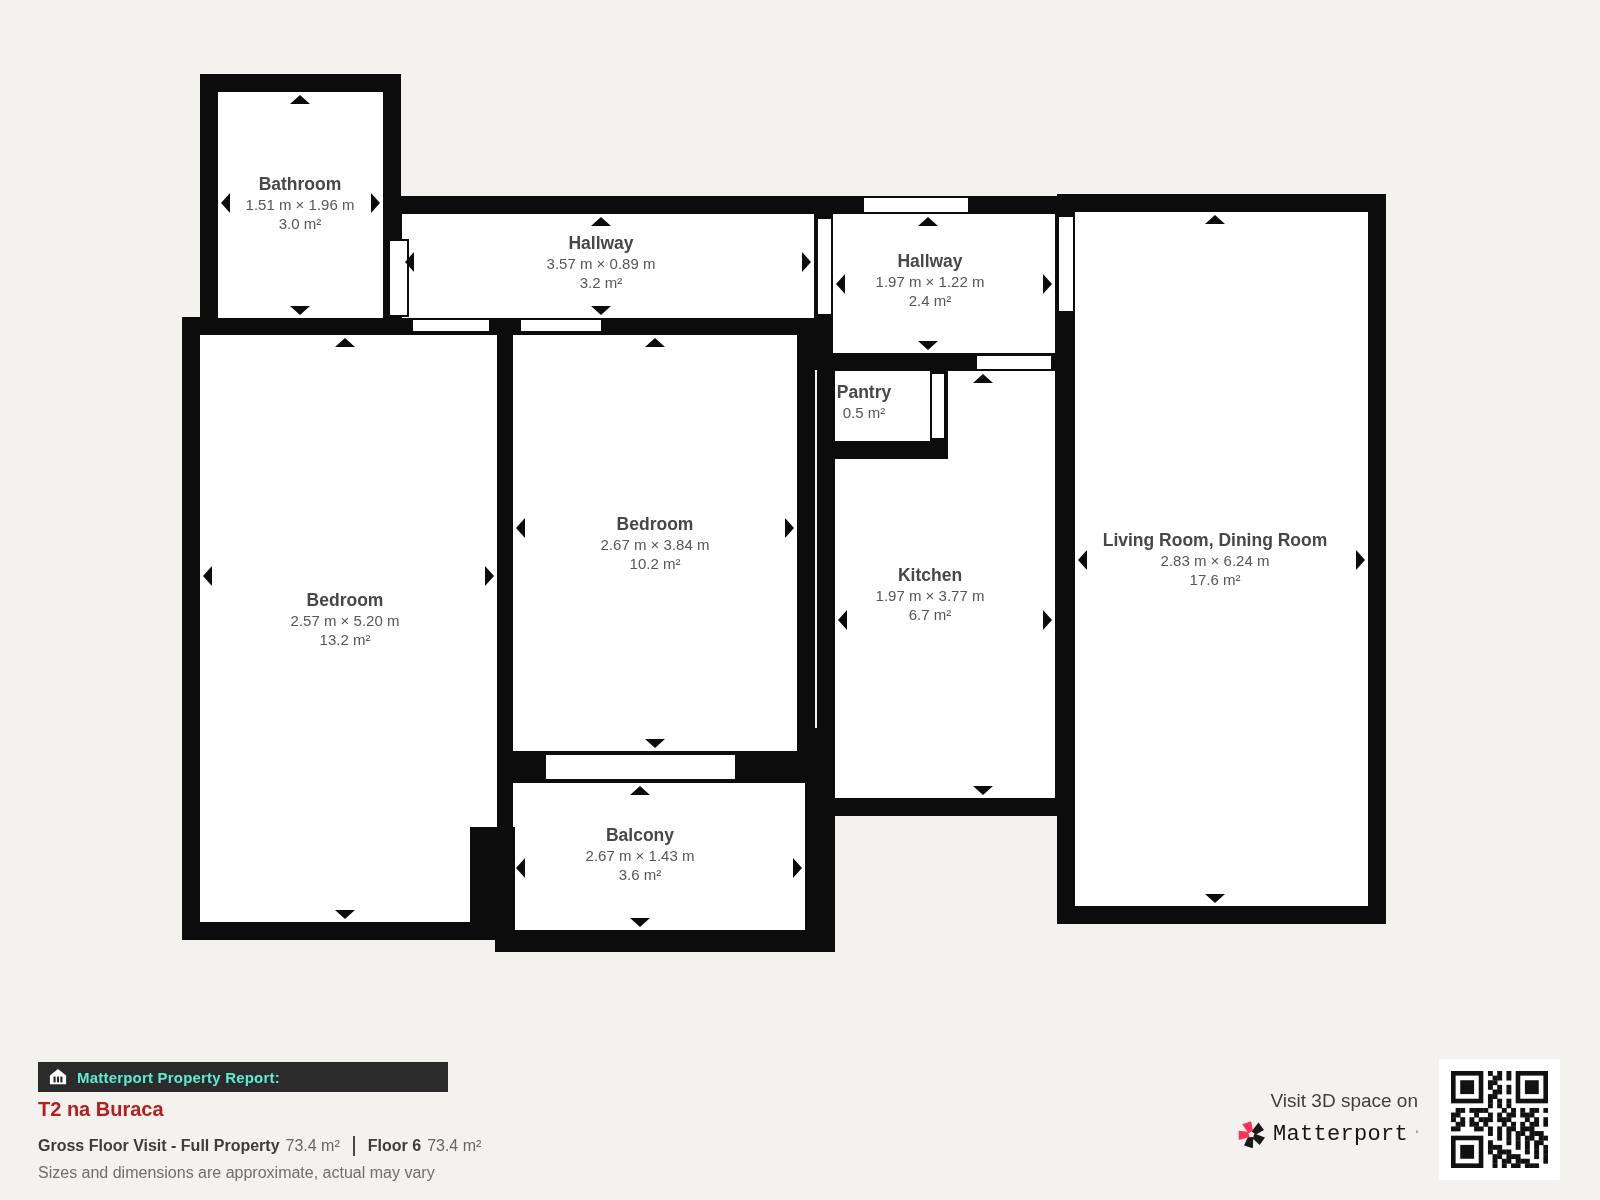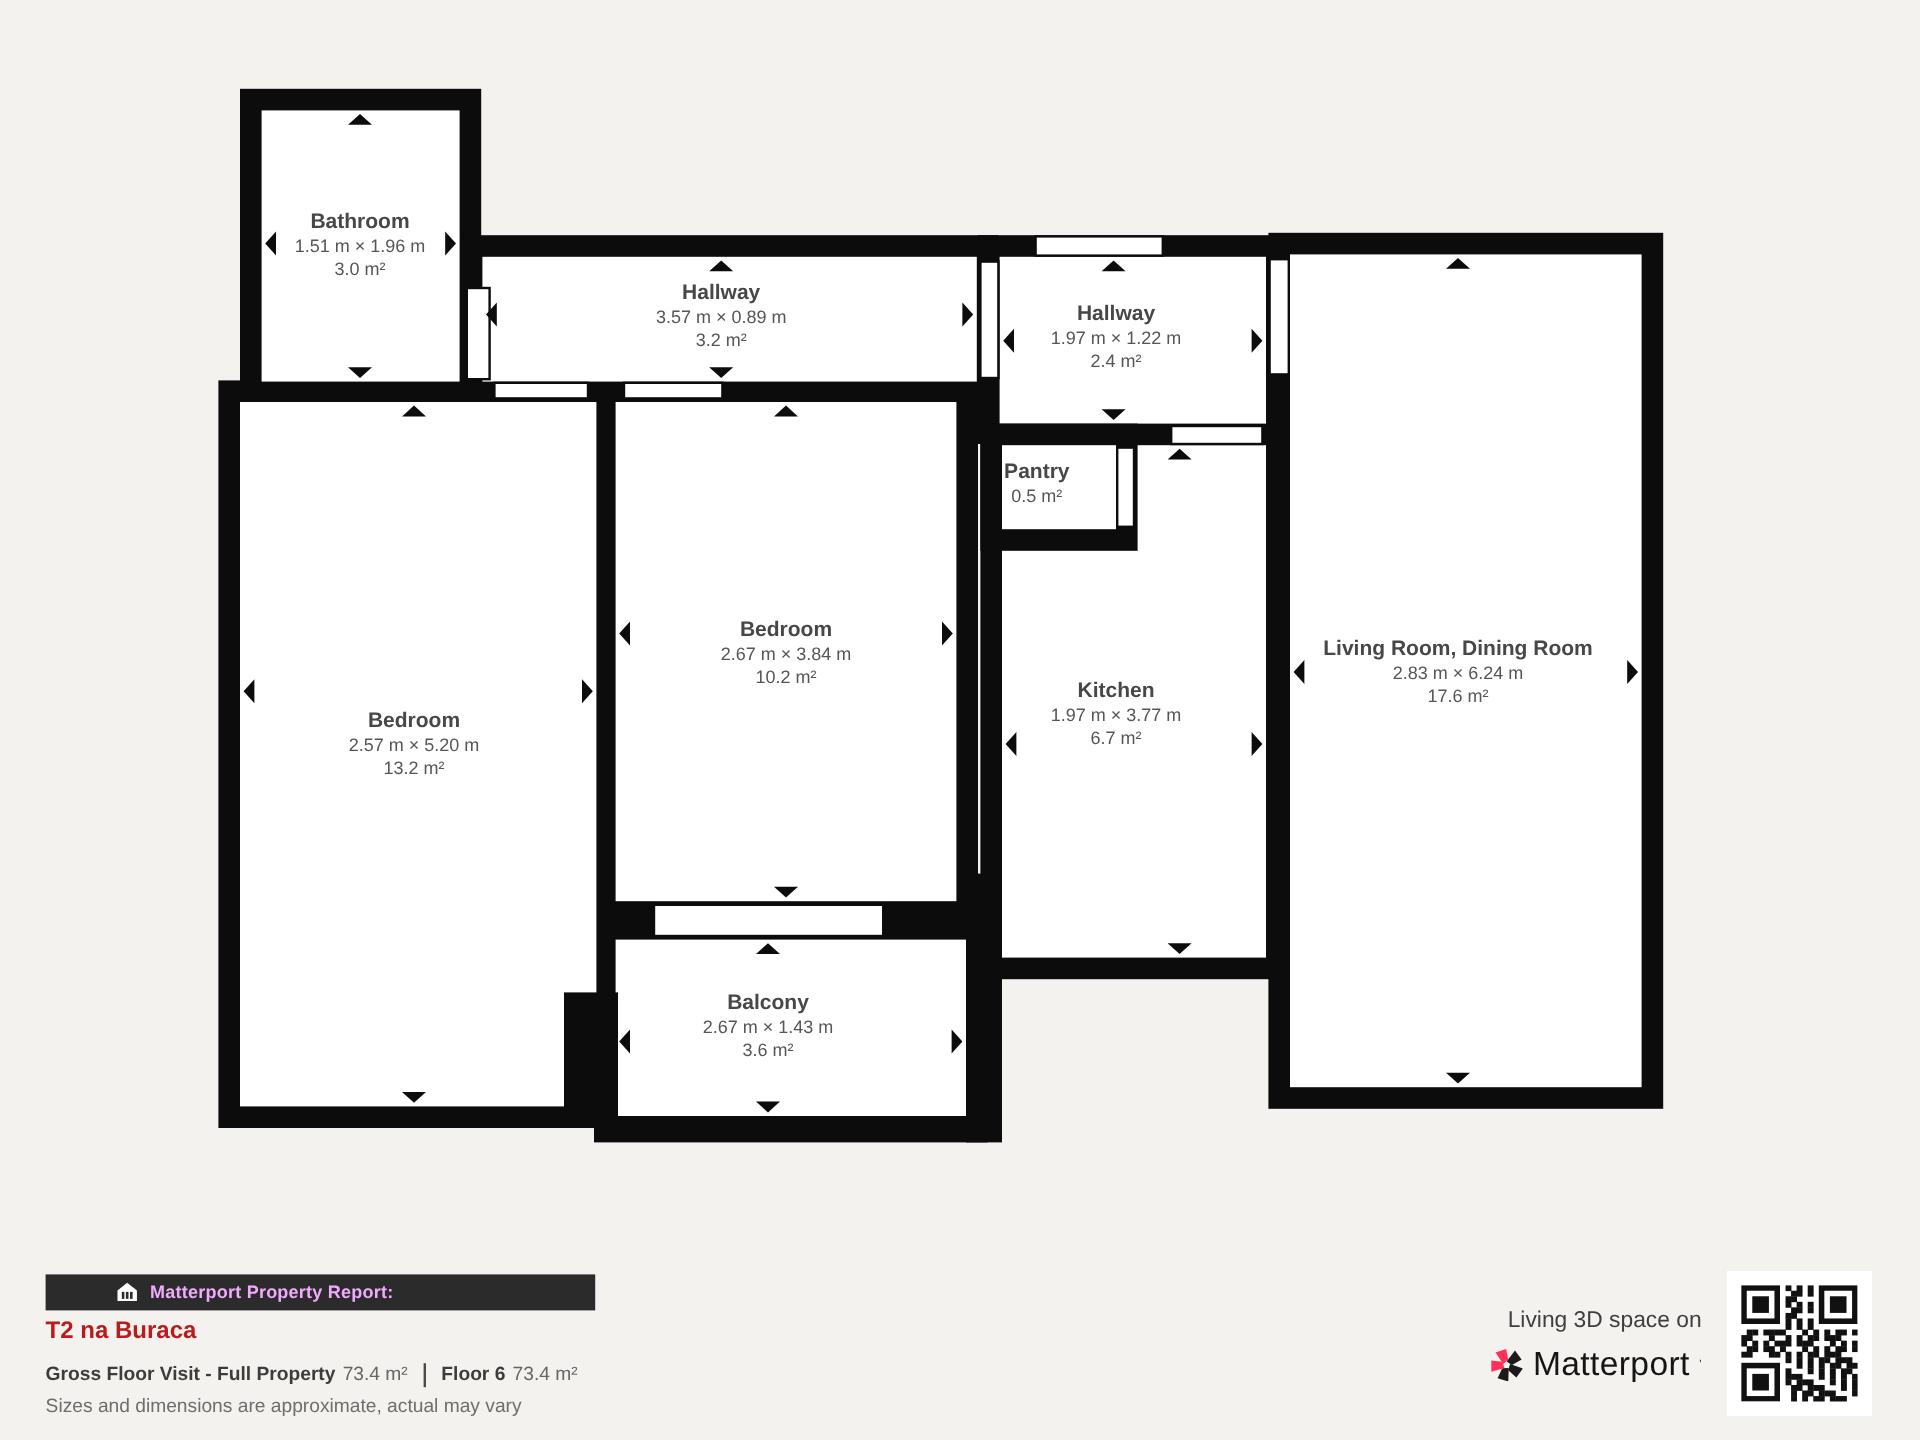--- a/index.html
+++ b/index.html
@@ -8,21 +8,21 @@
     background:#f3f2ef;
     font-family:"Liberation Sans", sans-serif;
   }
   svg text{font-family:"Liberation Sans", sans-serif;}
   .room-name{font-size:17.5px;font-weight:bold;fill:#474747;text-anchor:middle;}
   .room-dim{font-size:15px;fill:#565656;text-anchor:middle;}
   #plan{position:absolute;left:0;top:0;}
   
   .report-bar{
     position:absolute;left:38px;top:1062px;width:410px;height:30px;
-    background:#2b2b2b;color:#f0abfc;display:flex;align-items:center;padding-left:48px;
+    background:#2b2b2b;color:#5eead4;display:flex;align-items:center;
   }
   .report-bar .bar-icon{margin:0 10px 0 11px;display:flex;align-items:center;}
   .report-bar .bar-text{font-size:15px;font-weight:bold;letter-spacing:.2px;}
   .property-title{
     position:absolute;left:38px;top:1098px;font-size:20px;font-weight:bold;color:#b91c1c;
   }
   .area-line{
     position:absolute;left:38px;top:1136px;font-size:16px;color:#666;
     display:flex;align-items:center;
   }
@@ -34,21 +34,21 @@
     position:absolute;left:38px;top:1164px;font-size:16px;color:#6e6e6e;
   }
   .promo{
     position:absolute;right:182px;top:1090px;text-align:right;
   }
   .promo .visit{font-size:19px;color:#3f3f3f;}
   .promo .brand-row{
     margin-top:9px;display:flex;align-items:center;justify-content:flex-end;gap:8px;
   }
   .promo .wordmark{
-    font-family:Liberation Sans, sans-serif;font-size:28px;color:#151515;letter-spacing:.3px;
+    font-family:Liberation Mono, monospace;font-size:22px;color:#151515;letter-spacing:.3px;
   }
   .promo .tm{font-size:10px;vertical-align:9px;color:#333;}
   .qr-box{
     position:absolute;left:1439px;top:1059px;width:121px;height:121px;background:#fff;
   }
   .qr-box svg{position:absolute;left:12px;top:12px;}
 </style>
 </head>
 <body>
 
@@ -218,21 +218,21 @@
   <b>Gross Floor Visit - Full Property</b>
   <span>73.4 m²</span>
   <span class="divider"></span>
   <b>Floor 6</b>
   <span>73.4 m²</span>
 </div>
 
 <div class="disclaimer">Sizes and dimensions are approximate, actual may vary</div>
 
 <div class="promo">
-  <div class="visit">Living 3D space on</div>
+  <div class="visit">Visit 3D space on</div>
   <div class="brand-row">
     <span style="display:flex;">
       <svg width="27" height="27" viewBox="-13.5 -13.5 27 27">
         <g>
           <path d="M0,-3 L7,-12 L12.5,-4.5 L4.5,0 Z" fill="#1a1a1a"></path>
           <path d="M0,-3 L7,-12 L12.5,-4.5 L4.5,0 Z" fill="#1a1a1a" transform="rotate(72)"></path>
           <path d="M0,-3 L7,-12 L12.5,-4.5 L4.5,0 Z" fill="#1a1a1a" transform="rotate(144)"></path>
           <path d="M0,-3 L7,-12 L12.5,-4.5 L4.5,0 Z" fill="#ff3158" transform="rotate(216)"></path>
           <path d="M0,-3 L7,-12 L12.5,-4.5 L4.5,0 Z" fill="#ff3158" transform="rotate(288)"></path>
         </g>

